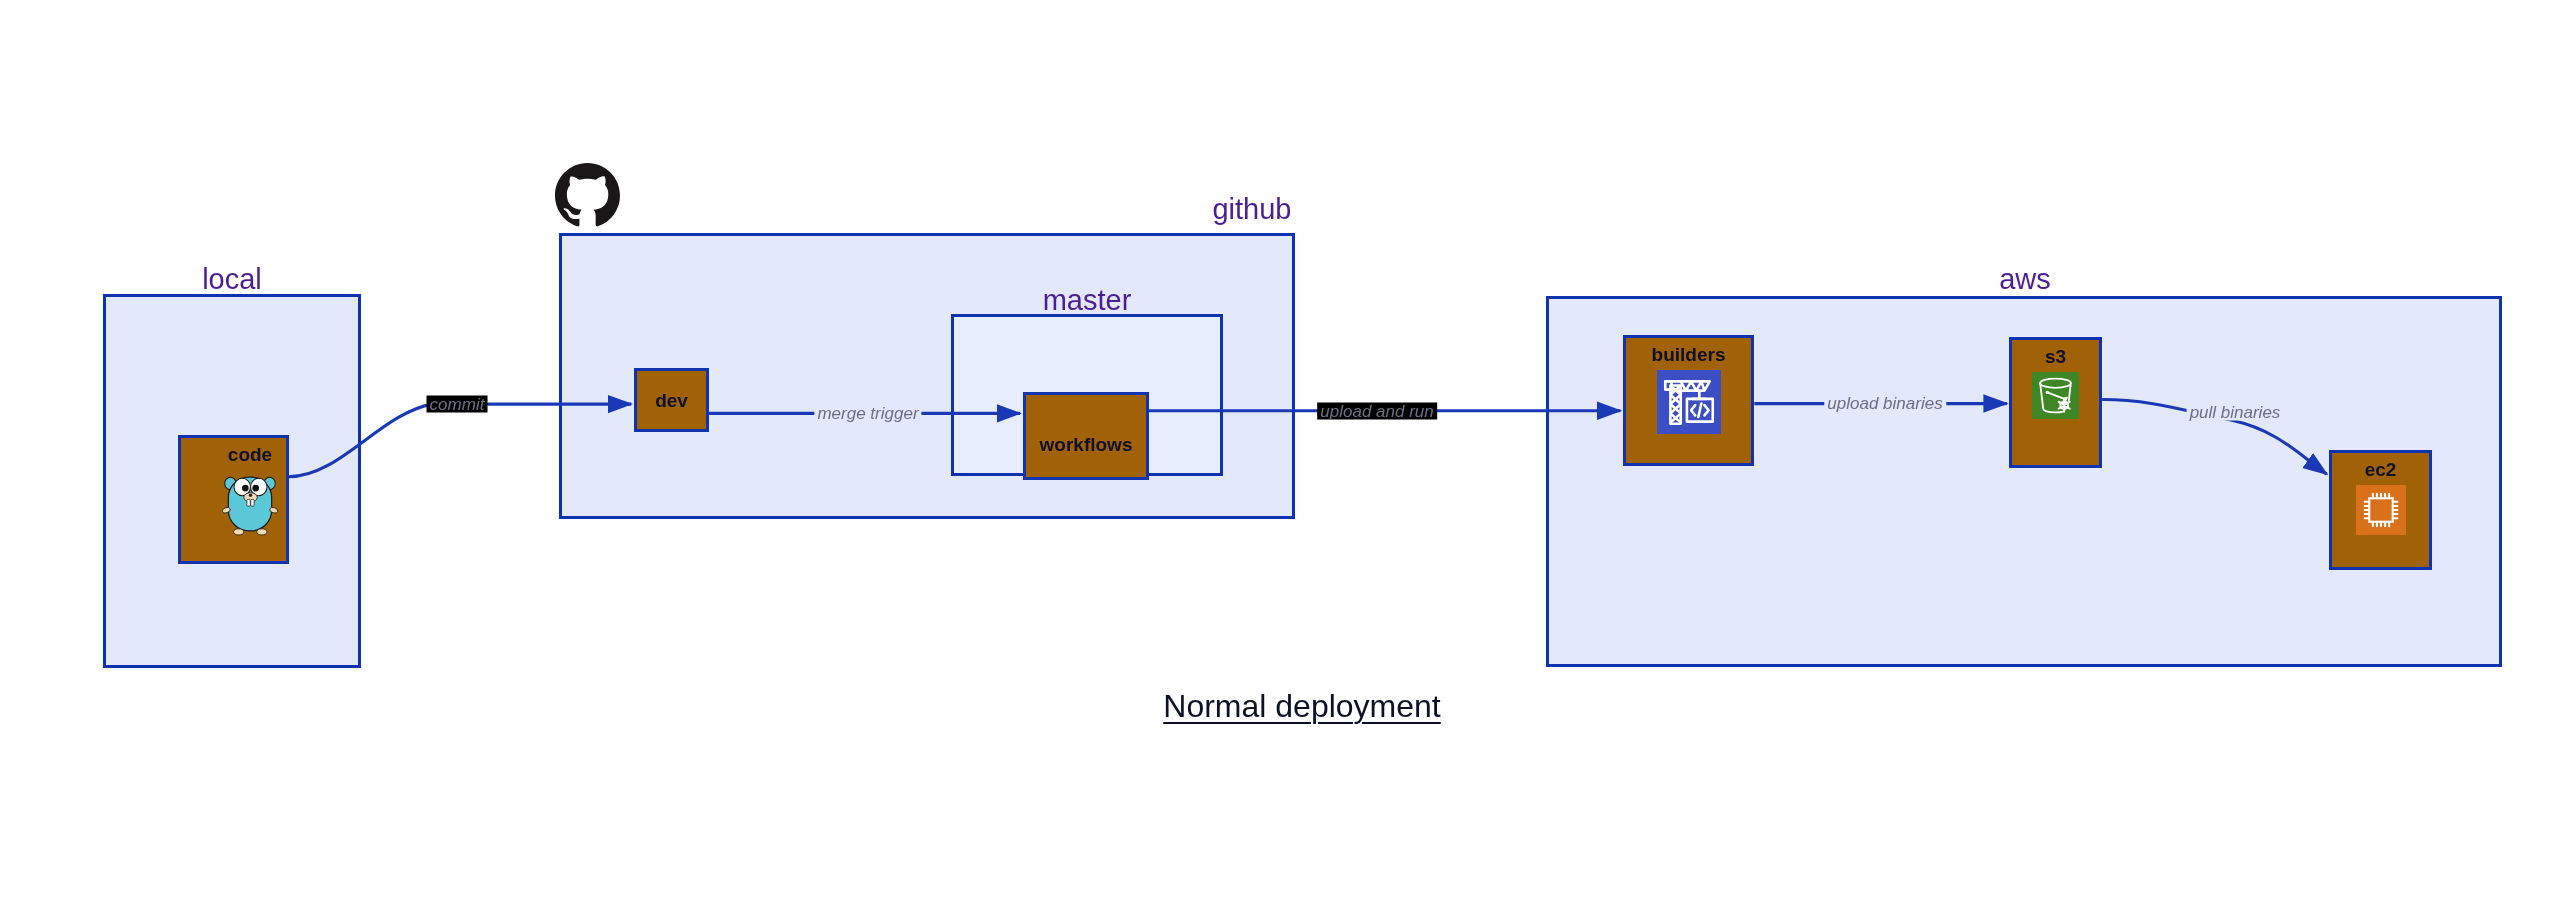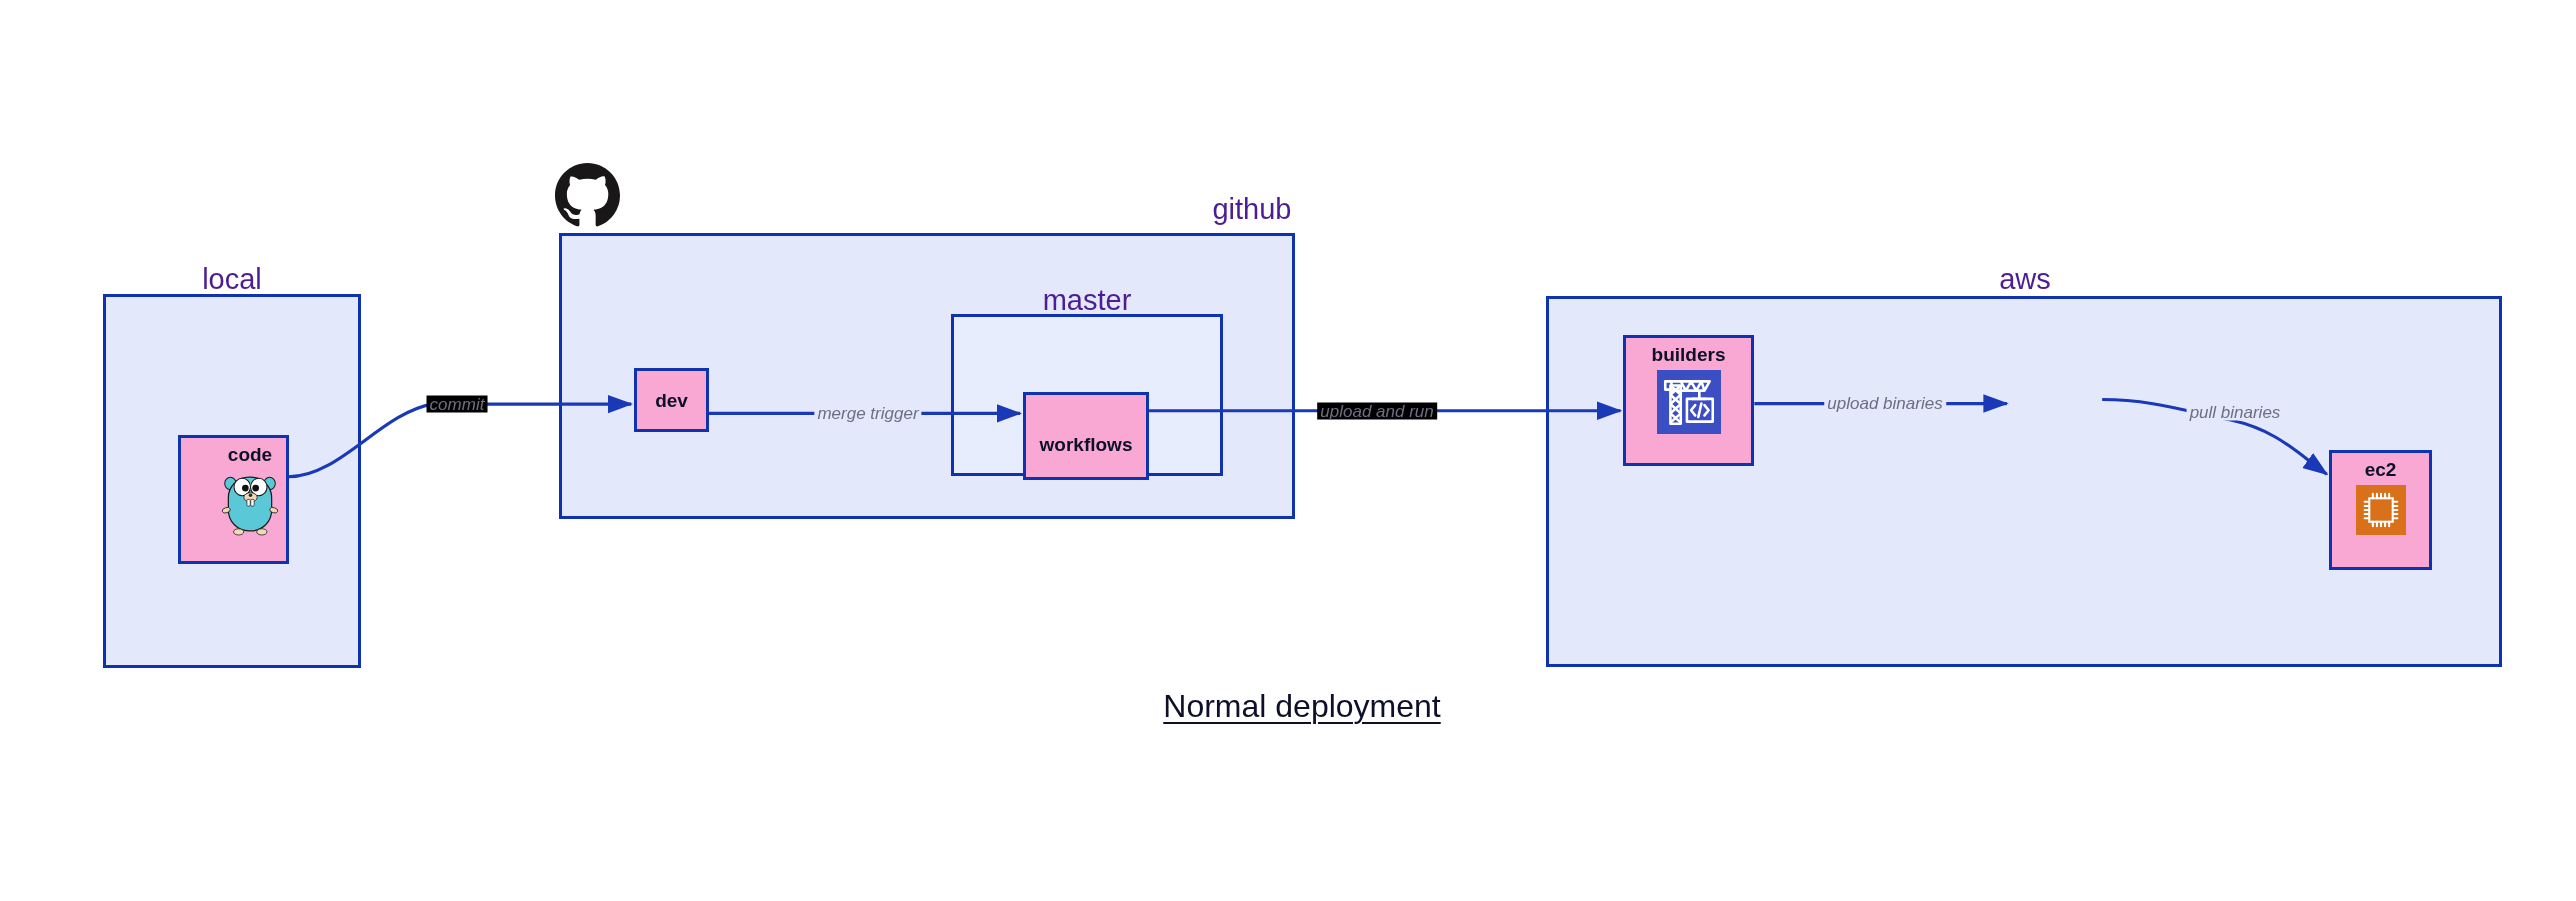--- a/index.html
+++ b/index.html
@@ -35,21 +35,21 @@
     font-size: 29px;
     font-weight: 400;
     white-space: nowrap;
     text-align: center;
     line-height: 1;
   }
 
   
   .node {
     position: absolute;
-    background: #f9a8d4;
+    background: #a16207;
     border: 3.6px solid #0f33ae;
     box-sizing: border-box;
     display: flex;
     flex-direction: column;
     align-items: center;
     justify-content: flex-start;
   }
   .node-label {
     color: #0d1028;
     font-size: 19px;
@@ -199,20 +199,44 @@
 
         <g fill="none" stroke="#ffffff" stroke-width="5" stroke-linecap="round" stroke-linejoin="round">
           <path d="M74 68 L66 78 L74 88"></path>
           <path d="M92 68 L100 78 L92 88"></path>
           <path d="M86 65 L80 91"></path>
         </g>
       </svg>
     </span>
   </div>
 
+  <div class="node" style="left:2009px; top:337px; width:93px; height:131px;">
+    <div class="node-label">s3</div>
+    <span class="node-icon">
+      <svg width="47" height="47" viewBox="0 0 92 92" aria-hidden="true">
+        <rect x="0" y="0" width="92" height="92" fill="#3f8624"></rect>
+        <g fill="none" stroke="#ffffff" stroke-width="3.6" stroke-linecap="round" stroke-linejoin="round">
+
+          <path d="M16 22 L22 72 C22 76 32 79 46 79 C52 79 57 78.4 61 77.4"></path>
+          <path d="M76 22 L72 56"></path>
+
+          <ellipse cx="46" cy="22" rx="30" ry="9"></ellipse>
+
+          <path d="M30 40 L62 52"></path>
+          <circle cx="30" cy="40" r="3.2" fill="#ffffff" stroke="none"></circle>
+          <path d="M62 52 L68 50 L65 57 Z" fill="none"></path>
+
+          <path d="M63 52 L63 78 M52 58 L74 72 M74 58 L52 72"></path>
+          <path d="M63 56 L59 60 M63 56 L67 60 M63 74 L59 70 M63 74 L67 70"></path>
+          <path d="M55 60 L56 65 M55 60 L60 59 M71 70 L70 65 M71 70 L66 71"></path>
+          <path d="M71 60 L66 59 M71 60 L70 65 M55 70 L60 71 M55 70 L56 65"></path>
+        </g>
+      </svg>
+    </span>
+  </div>
 
   <div class="node" style="left:2329px; top:450px; width:103px; height:120px;">
     <div class="node-label">ec2</div>
     <span class="node-icon">
       <svg width="50" height="50" viewBox="0 0 98 98" aria-hidden="true">
         <rect x="0" y="0" width="98" height="98" fill="#d9701a"></rect>
         <g fill="none" stroke="#ffffff" stroke-width="4" stroke-linecap="round">
           <rect x="26" y="26" width="46" height="46"></rect>
 
           <path d="M33 26 L33 17 M41 26 L41 17 M49 26 L49 17 M57 26 L57 17 M65 26 L65 17"></path>

